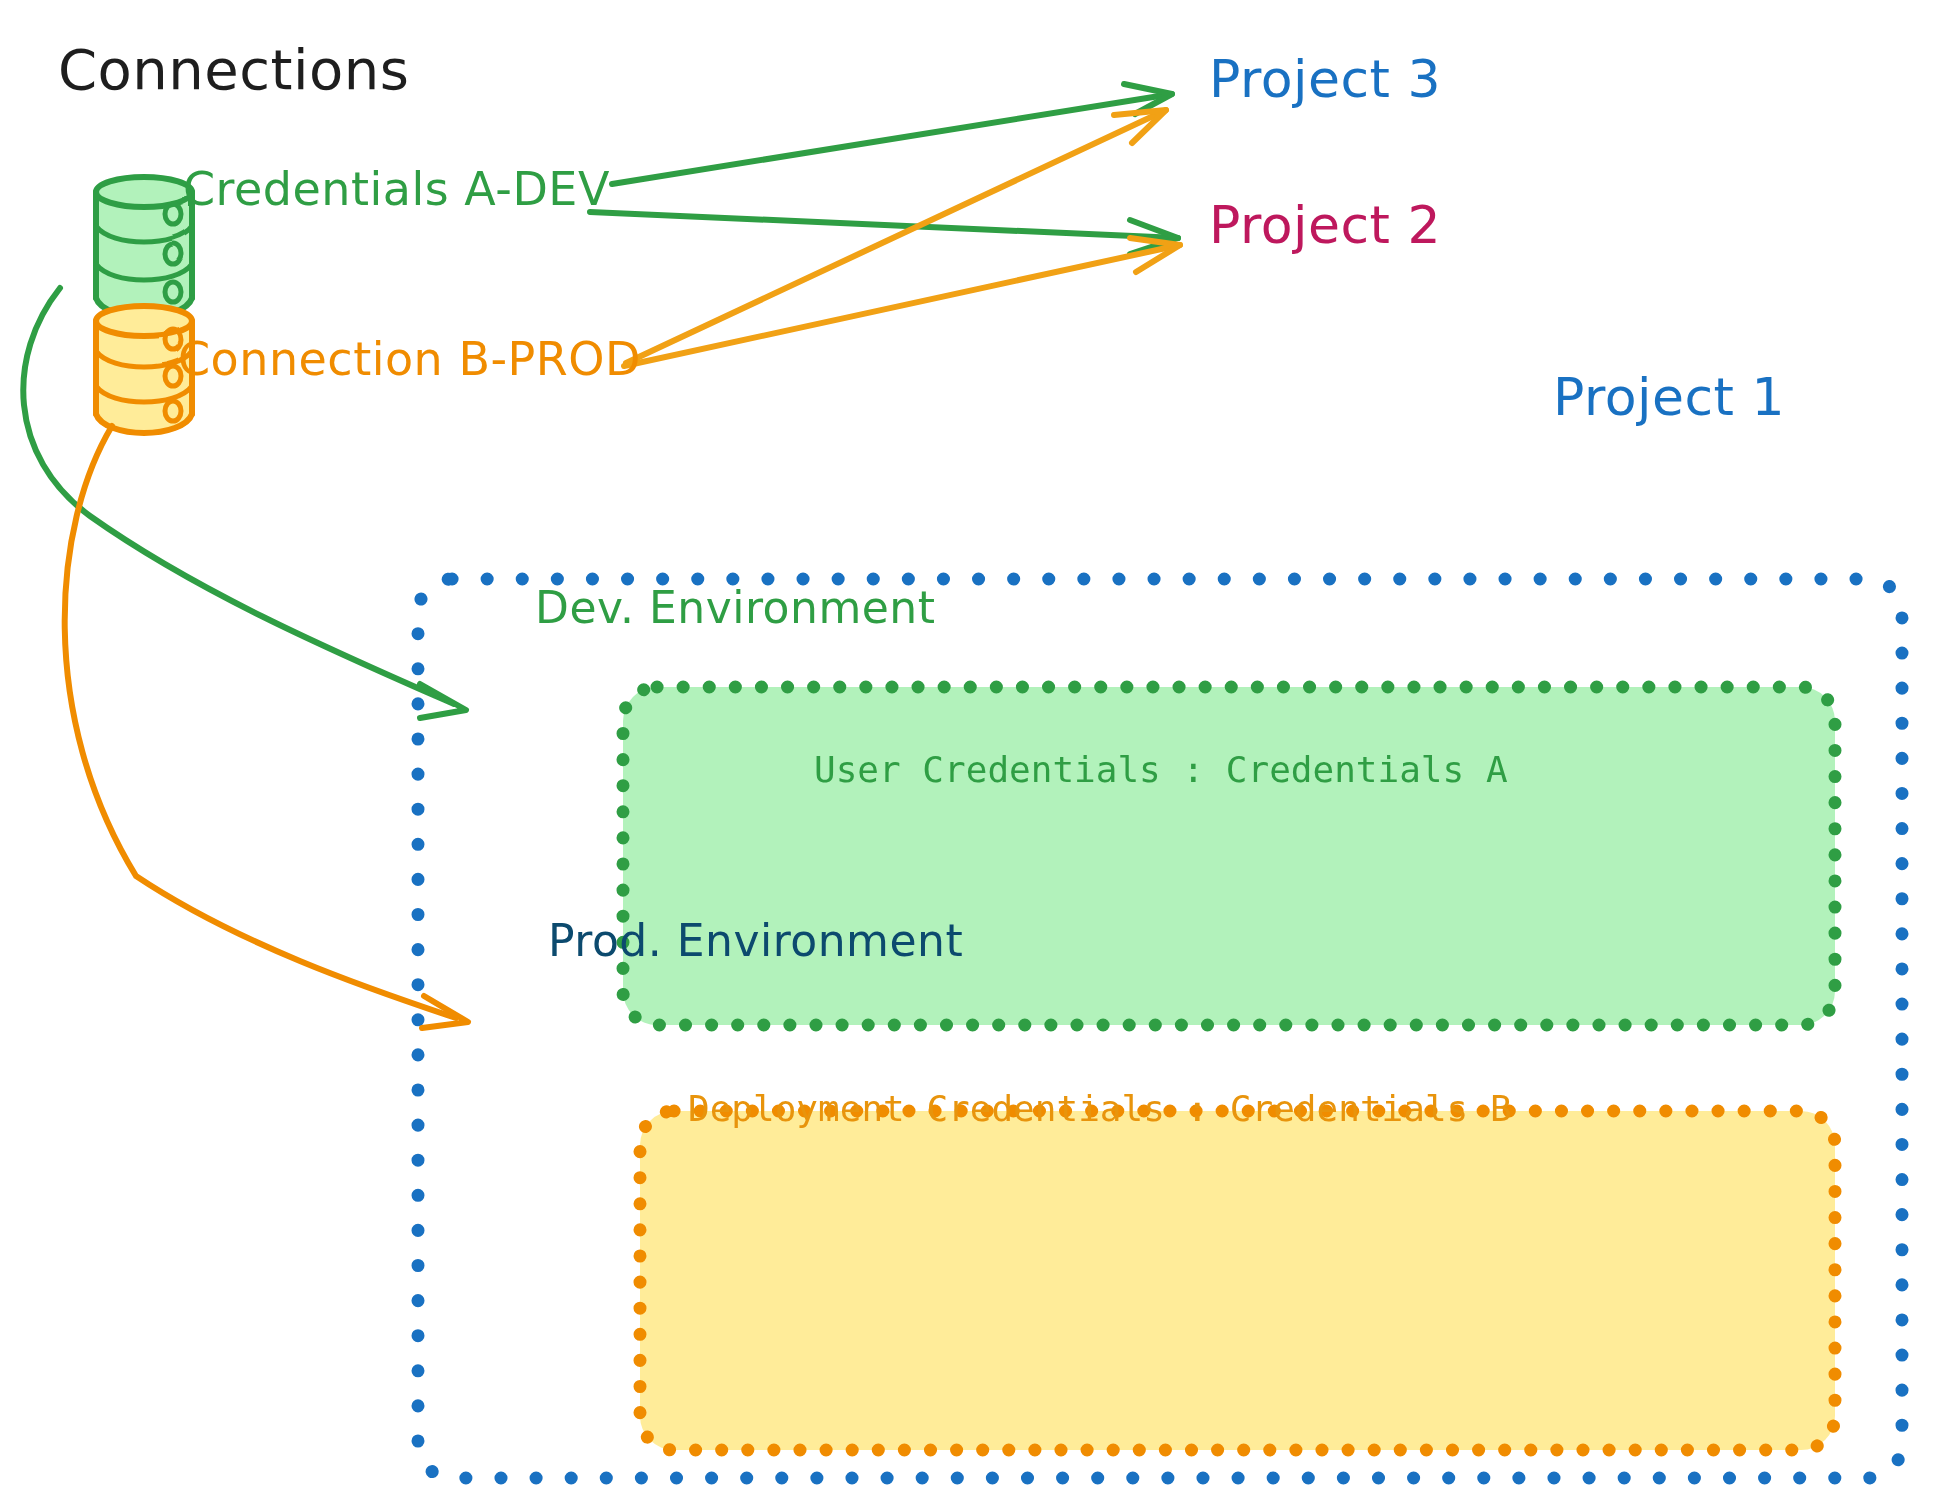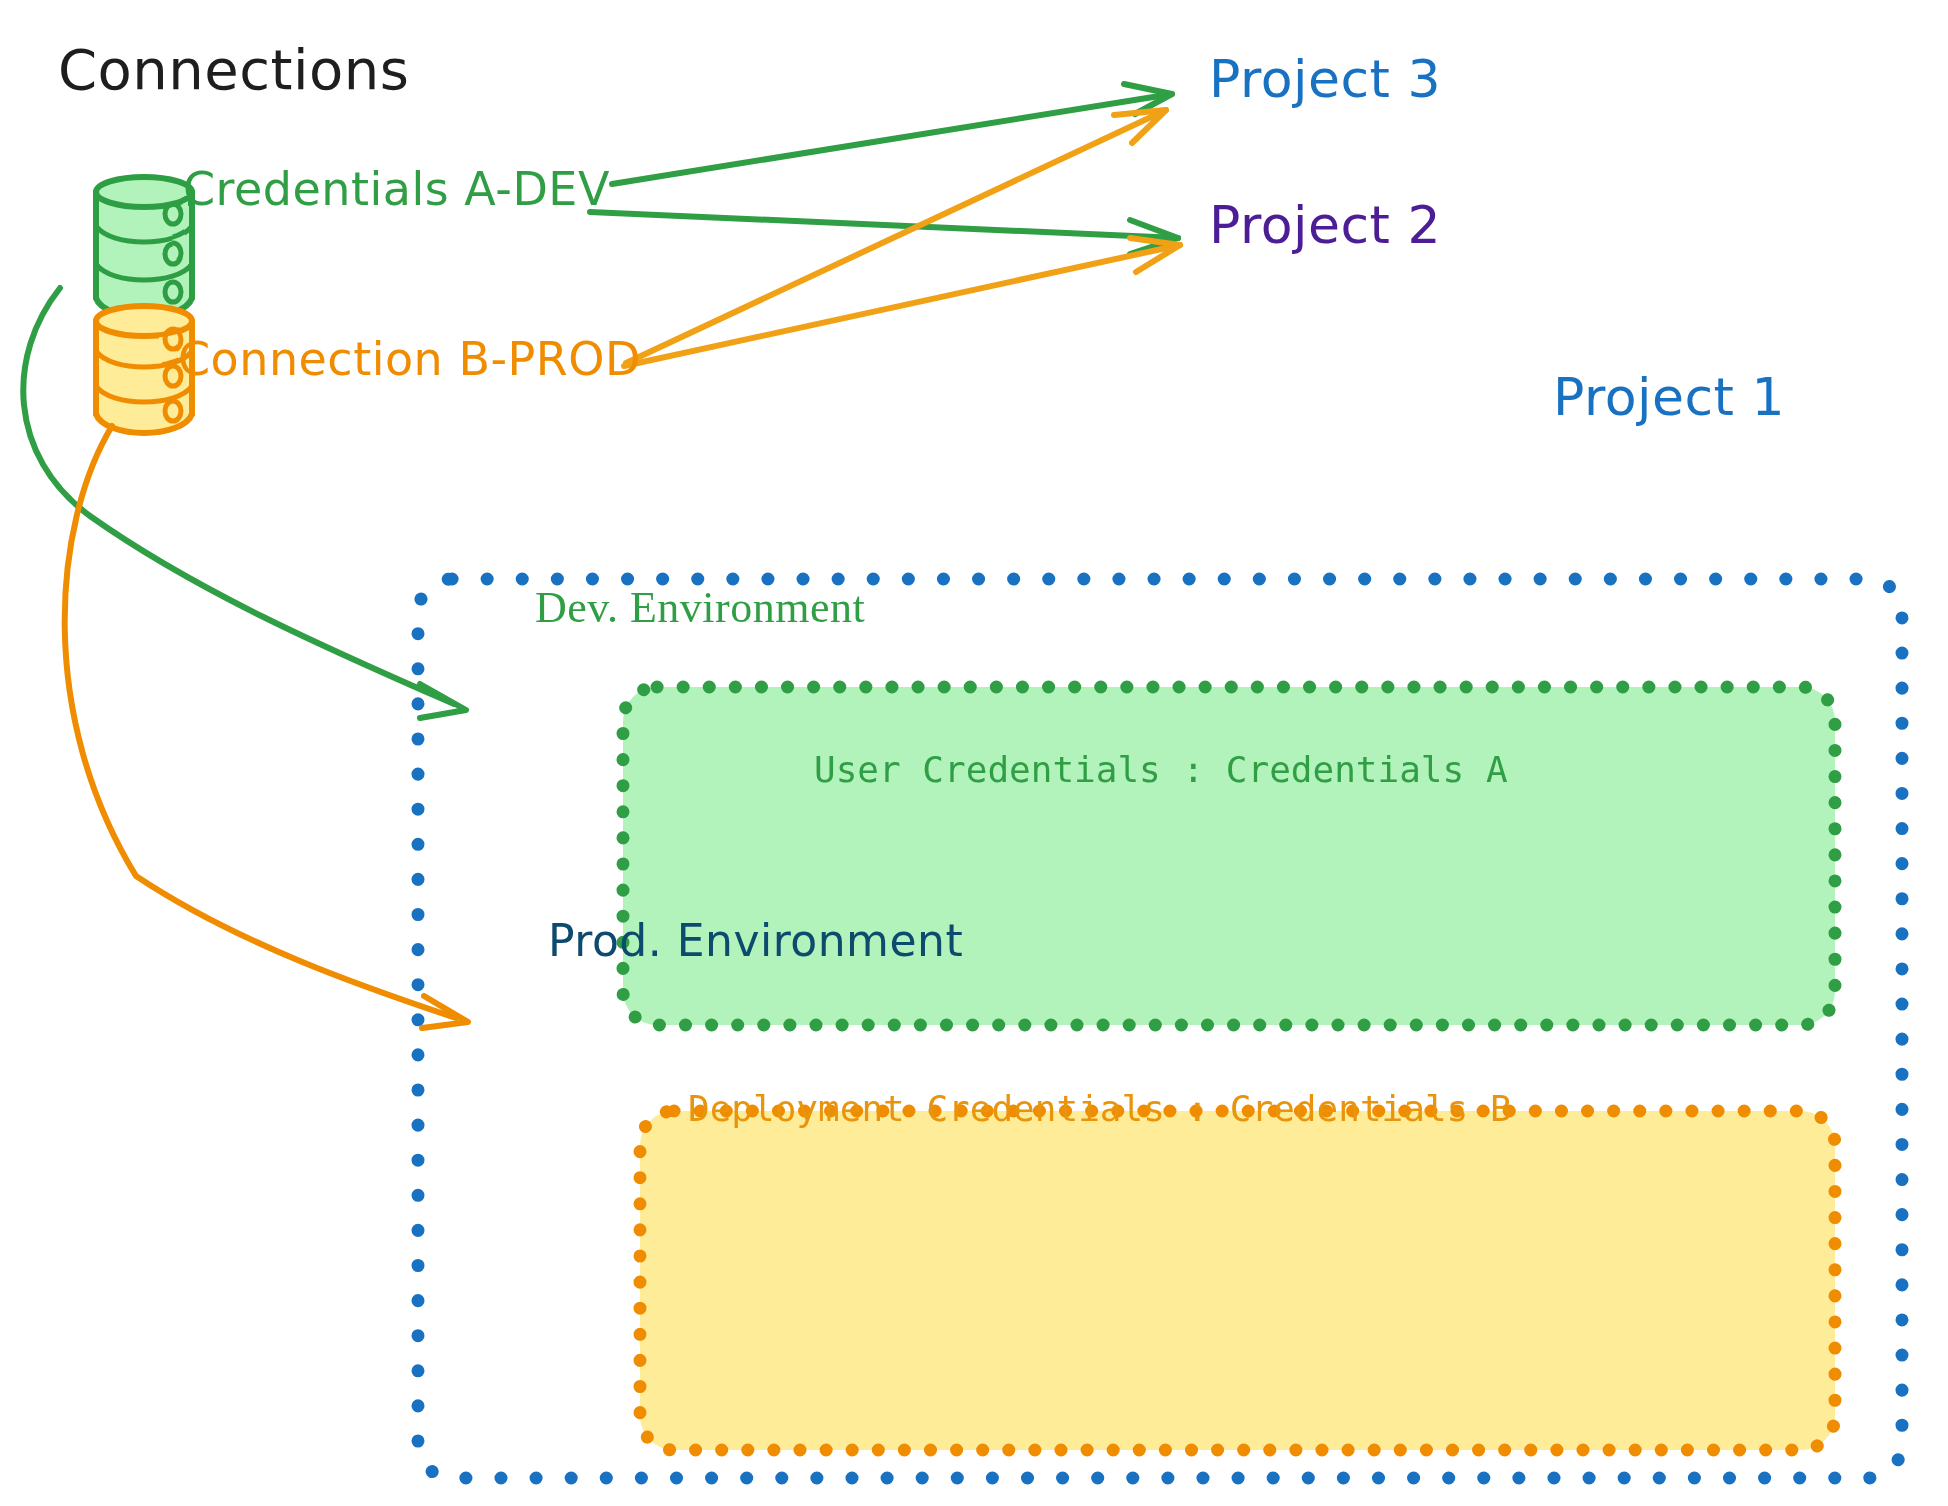--- a/index.html
+++ b/index.html
@@ -58,34 +58,33 @@
   #label-project-3 {
     left: 1209px;
     top: 27px;
     font-size: 52px;
     color: #1971c2;
   }
   #label-project-2 {
     left: 1209px;
     top: 173px;
     font-size: 52px;
-    color: #4c1d95;
+    color: #be185d;
   }
   #label-project-1 {
     left: 1553px;
     top: 345px;
     font-size: 52px;
     color: #1971c2;
   }
   #label-dev-env {
     left: 535px;
     top: 560px;
     font-size: 44px;
     color: #2f9e44;
-    font-family: Liberation Serif, serif;
   }
   #label-prod-env {
     left: 548px;
     top: 893px;
     font-size: 44px;
     color: #0c4a6e;
   }
   #label-dev-cred {
     left: 814px;
     top: 726px;

